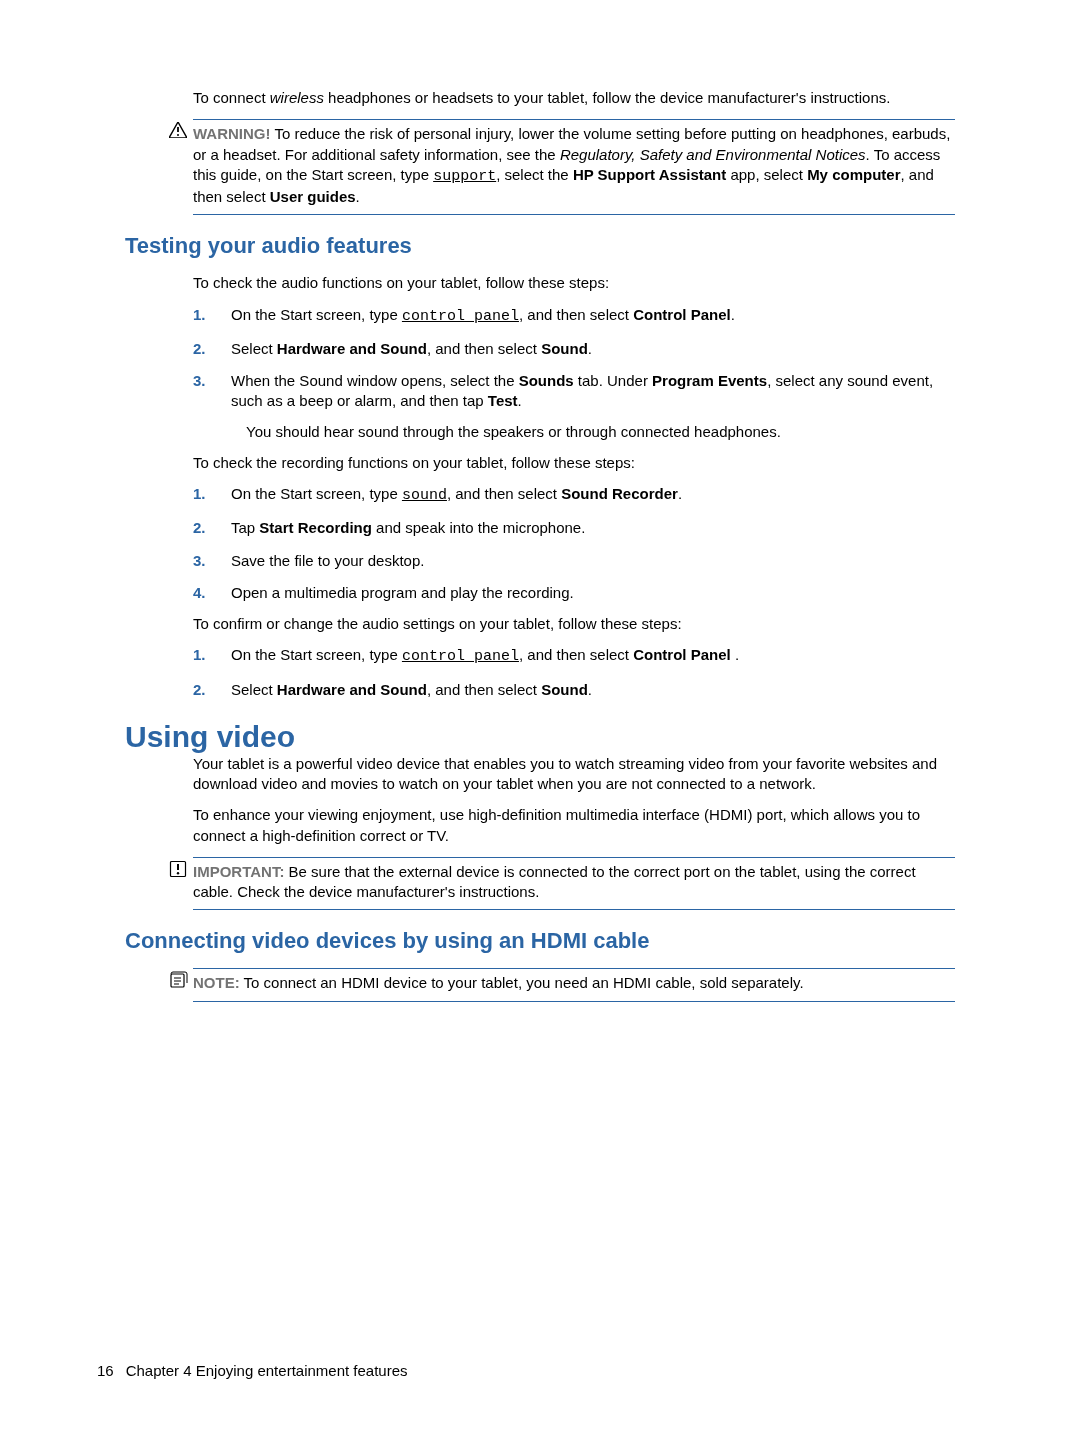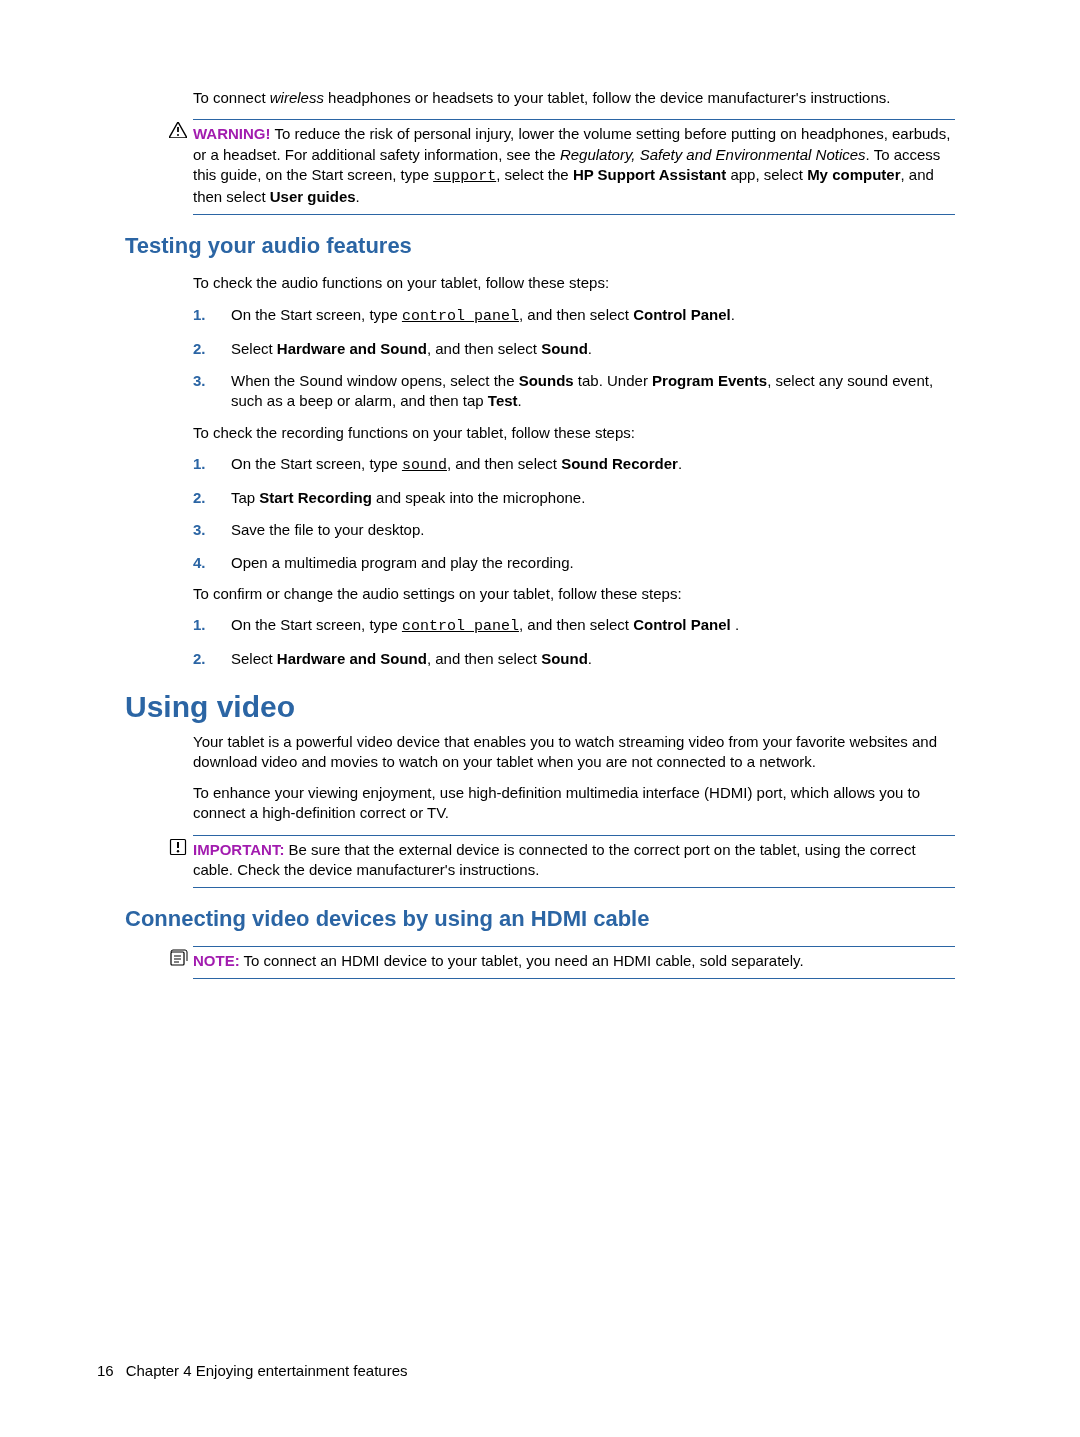--- a/index.html
+++ b/index.html
@@ -3,23 +3,23 @@
 <meta charset="utf-8">
 <style>
   * { box-sizing: border-box; margin: 0; padding: 0; }
   html, body { width: 1080px; background: #fff; font-family: Arial, Helvetica, sans-serif; color: #000; }
   .page { width: 1080px; height: 1437px; padding: 88px 125px 60px 125px; position: relative; }
   .body-indent { margin-left: 68px; }
   p { font-size: 15px; line-height: 1.35; margin-bottom: 11px; }
   .mono { font-family: "Courier New", monospace; font-size: 15px; text-decoration: underline; }
   .notice { border-top: 1px solid #2b65a4; border-bottom: 1px solid #2b65a4; padding: 4px 0 7px 0; margin-bottom: 14px; position: relative; }
   .notice .icon { position: absolute; left: -24px; top: 2px; }
-  .notice-label { color: #a21caf; font-weight: bold; display: inline; }
+  .notice-label { color: #737373; font-weight: bold; display: inline; }
   .h2 { color: #2b65a4; font-size: 22px; font-weight: bold; margin-top: 18px; margin-bottom: 14px; margin-left: 0; }
-  .h1 { color: #2b65a4; font-size: 30px; font-weight: bold; margin-top: 20px; margin-bottom: 8px; margin-left: -68px; }
+  .h1 { color: #2b65a4; font-size: 30px; font-weight: bold; margin-top: 20px; margin-bottom: 0; margin-left: -68px; }
   ol { list-style: none; margin-left: 0; padding-left: 0; }
   ol > li { font-size: 15px; line-height: 1.35; padding-left: 38px; position: relative; margin-bottom: 12px; }
   ol > li:last-child { margin-bottom: 11px; }
   .num { color: #2b65a4; font-weight: bold; position: absolute; left: 0; top: 0; }
   .sub { margin-top: 10px; padding-left: 15px; }
   .footer { position: absolute; bottom: 58px; left: 97px; font-size: 15px; }
   .footer .pnum { display: inline-block; margin-right: 12px; text-align: right; }
   strong { font-weight: bold; }
   em { }
 </style>
@@ -55,20 +55,21 @@
         <span class="num">1.</span>
         <span>On the Start screen, type </span><span class="mono">control panel</span><span>, and then select </span><strong>Control Panel</strong><span>.</span>
       </li>
       <li>
         <span class="num">2.</span>
         <span>Select </span><strong>Hardware and Sound</strong><span>, and then select </span><strong>Sound</strong><span>.</span>
       </li>
       <li>
         <span class="num">3.</span>
         <span>When the Sound window opens, select the </span><strong>Sounds</strong><span> tab. Under </span><strong>Program Events</strong><span>, select any sound event, such as a beep or alarm, and then tap </span><strong>Test</strong><span>.</span>
+        <div class="sub">You should hear sound through the speakers or through connected headphones.</div>
       </li>
     </ol>
 
     <p>To check the recording functions on your tablet, follow these steps:</p>
 
     <ol>
       <li>
         <span class="num">1.</span>
         <span>On the Start screen, type </span><span class="mono">sound</span><span>, and then select </span><strong>Sound Recorder</strong><span>.</span>
       </li>

